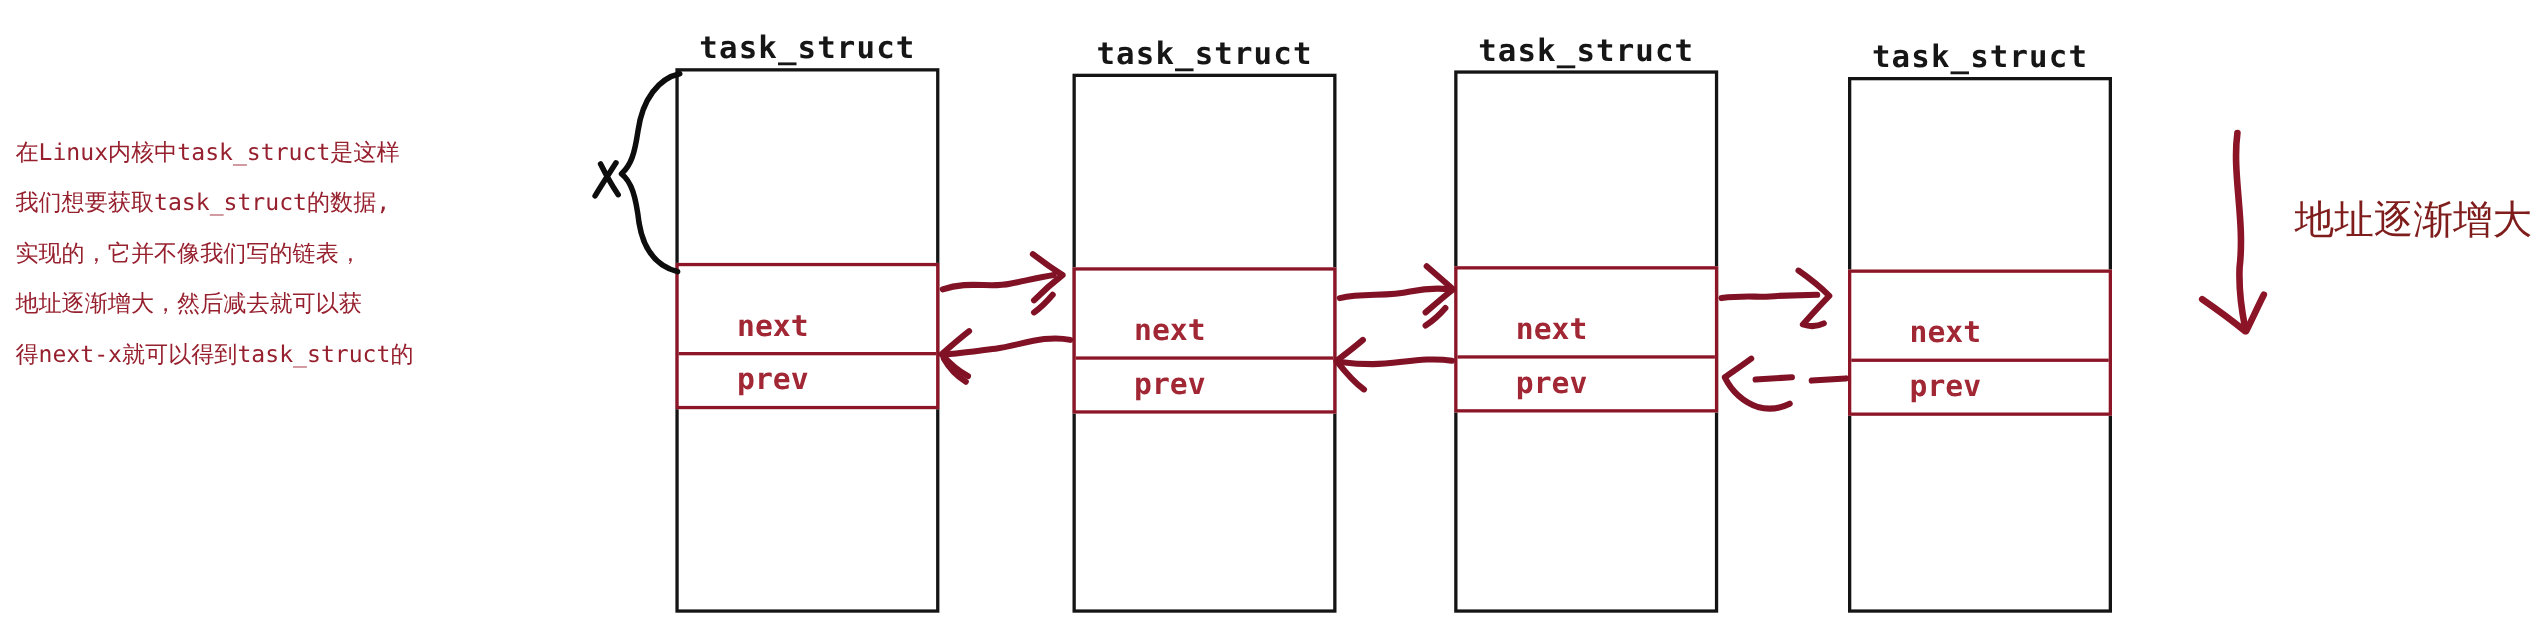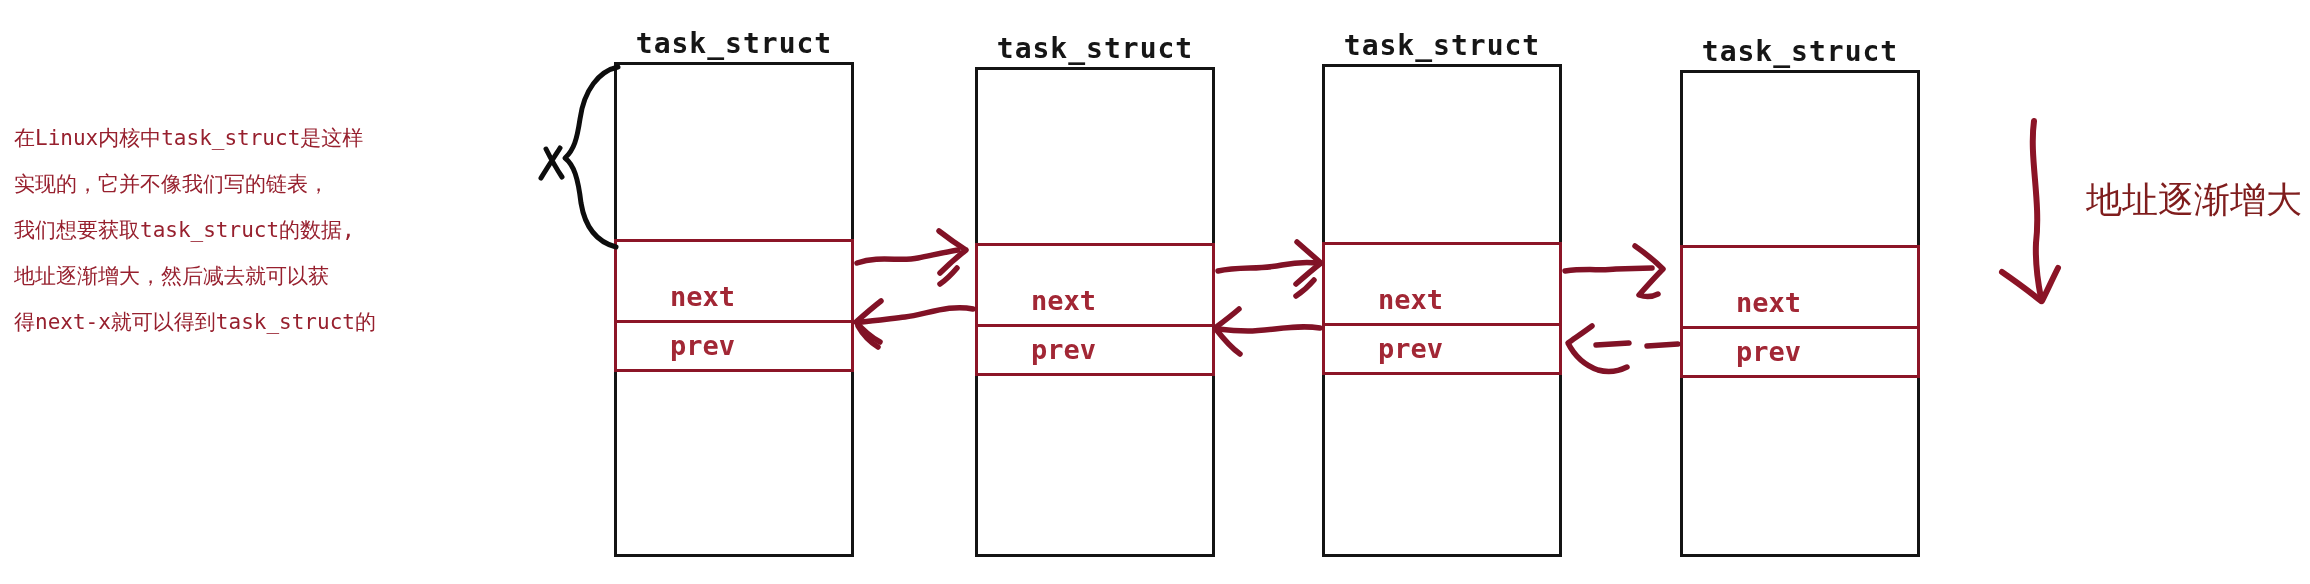--- a/index.html
+++ b/index.html
@@ -50,22 +50,22 @@
   .ink-black{ fill:none; stroke:#0d0d0d; stroke-width:5;   stroke-linecap:round; stroke-linejoin:round; }
   .ink-big  { fill:none; stroke:#8b1426; stroke-width:6;   stroke-linecap:round; stroke-linejoin:round; }
 </style>
 </head>
 <body>
 
 <div id="canvas">
 
   <div id="annotation">
     <div>在Linux内核中task_struct是这样</div>
+    <div>我们想要获取task_struct的数据,</div>
     <div>实现的，它并不像我们写的链表，</div>
-    <div>我们想要获取task_struct的数据,</div>
     <div>地址逐渐增大，然后减去就可以获</div>
     <div>得next-x就可以得到task_struct的</div>
   </div>
 
   <div class="node" id="node1">
     <div class="node-title">task_struct</div>
     <div class="rows">
       <div class="row first">next</div>
       <div class="row">prev</div>
     </div>

